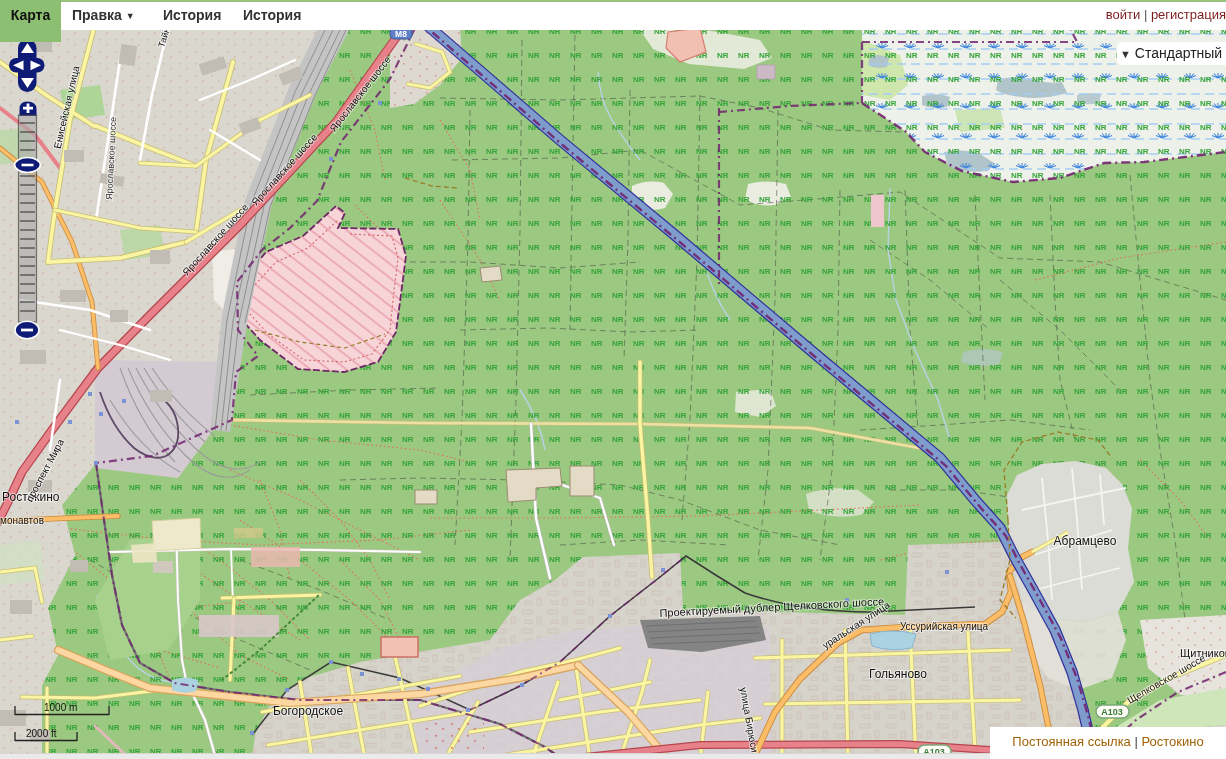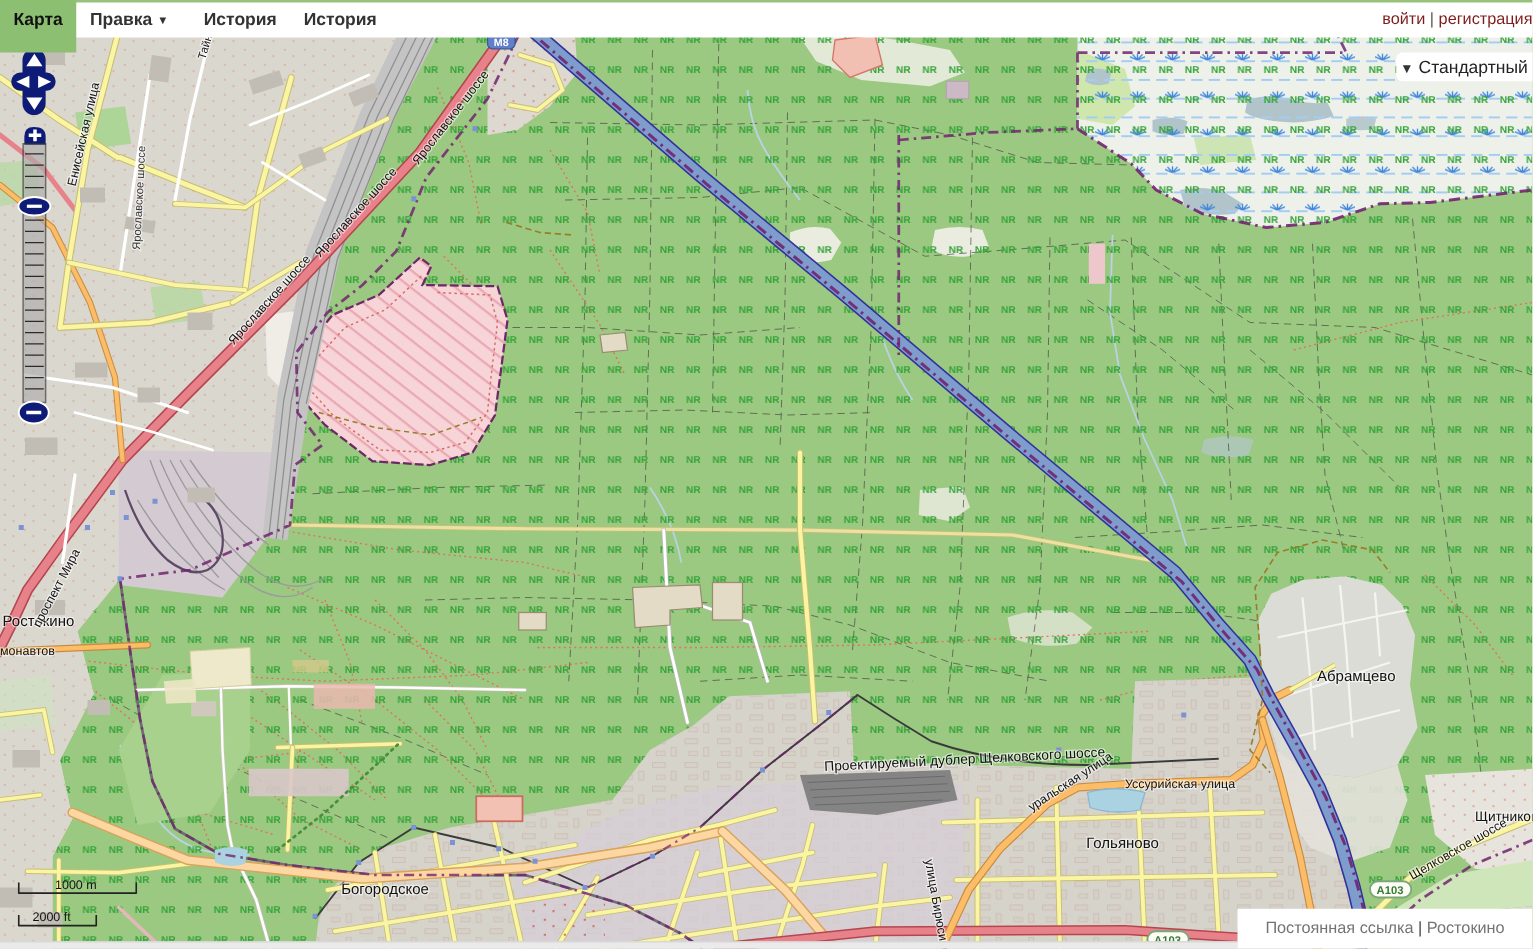--- a/index.html
+++ b/index.html
@@ -5,21 +5,21 @@
 body{width:1226px;height:759px;overflow:hidden;position:relative;font-family:"Liberation Sans",sans-serif;}
 #map{position:absolute;left:0;top:0;}
 #topbar{position:absolute;left:0;top:0;width:1226px;height:30px;background:#fff;z-index:5;}
 #topstrip{position:absolute;left:0;top:0;width:1226px;height:2px;background:#97c27c;}
 .tab{position:absolute;top:0;height:42px;line-height:30px;font-size:14px;font-weight:bold;color:#333;}
 #tabmap{left:0;width:61px;background:#8cbf72;text-align:center;color:#111;}
 #loglinks{position:absolute;top:0;right:0;height:30px;line-height:30px;font-size:13px;color:#555;white-space:nowrap;}
 #loglinks a{color:#7f1d1d;text-decoration:none;}
 #layerbox{position:absolute;left:1117px;top:42px;width:149px;height:23px;background:#fff;border-radius:5px 0 0 5px;z-index:4;font-size:14px;color:#222;line-height:23px;}
 #permlinks{position:absolute;left:990px;top:727px;width:236px;height:32px;background:#fff;z-index:4;font-size:13px;line-height:30px;text-align:center;color:#444;}
-#permlinks a{color:#737373;text-decoration:none;}
+#permlinks a{color:#a16207;text-decoration:none;}
 #attrib{position:absolute;left:0;top:753px;width:990px;height:6px;background:#eaeaea;border-top:1px solid #d5d5d5;z-index:3;}
 </style></head>
 <body>
 
 <svg id="map" width="1226" height="759" viewBox="0 0 1226 759">
 <defs>
 <pattern id="pnr" width="21" height="24" patternUnits="userSpaceOnUse">
   <text x="3" y="10" font-family="Liberation Sans" font-size="8" font-weight="bold" fill="#35a339">NR</text>
 </pattern>
 <pattern id="pmarsh" width="28" height="30" patternUnits="userSpaceOnUse">

